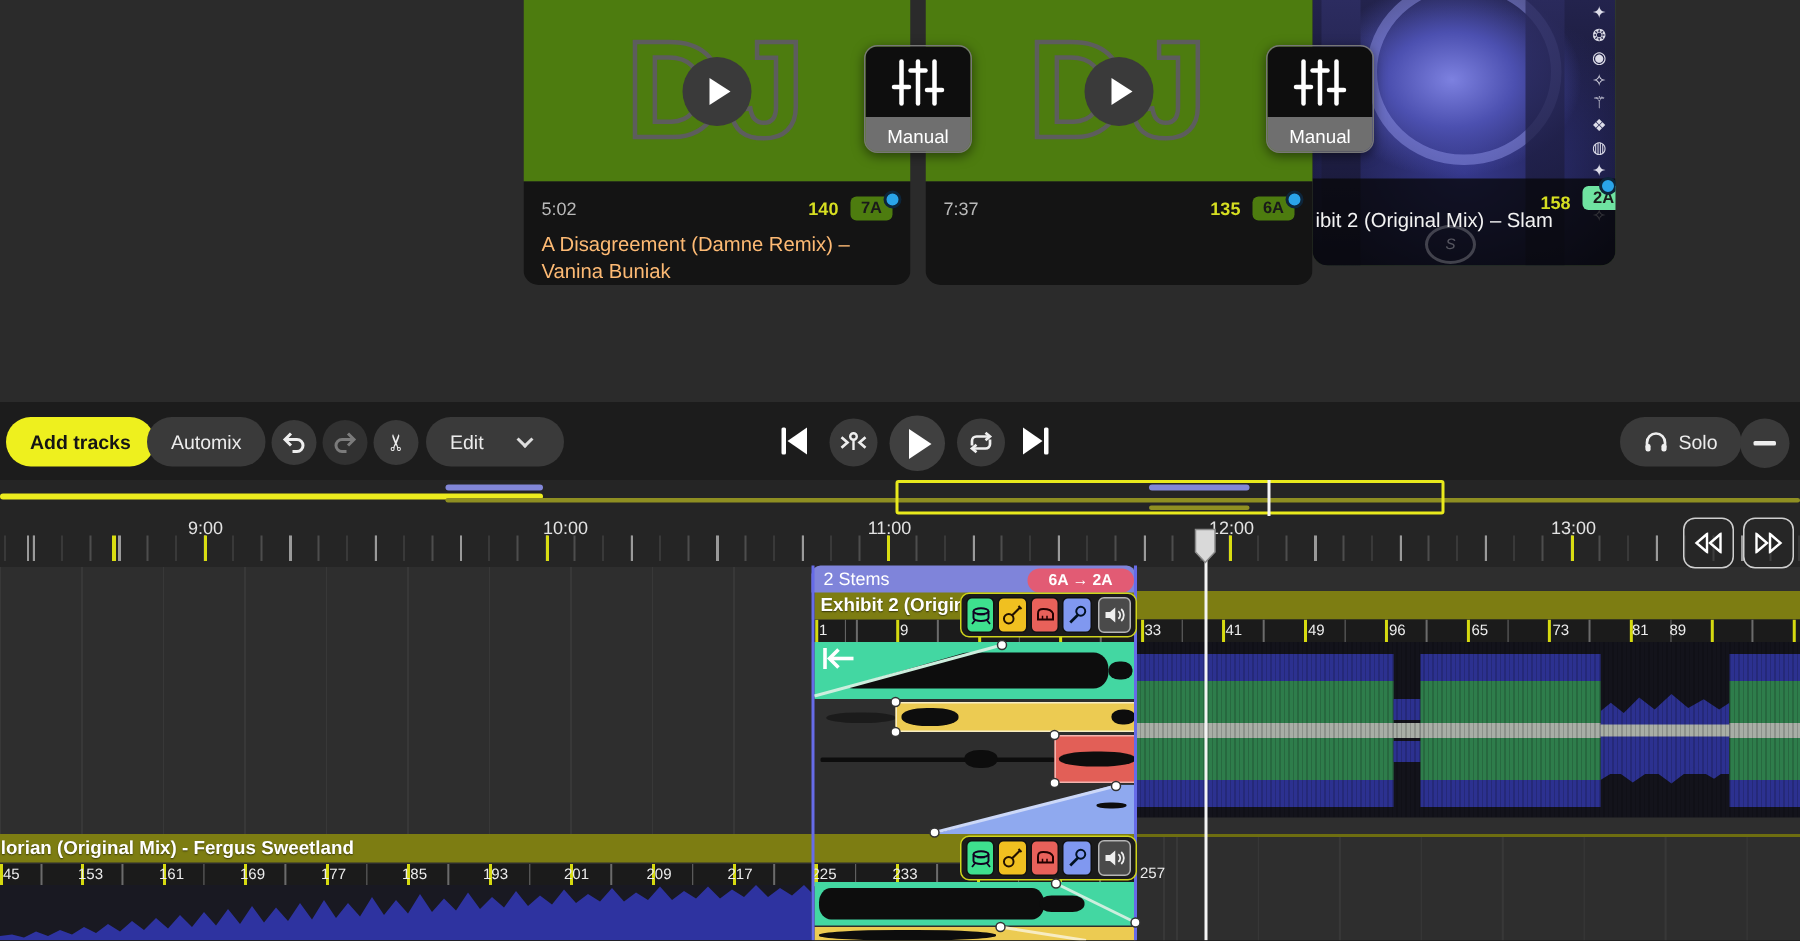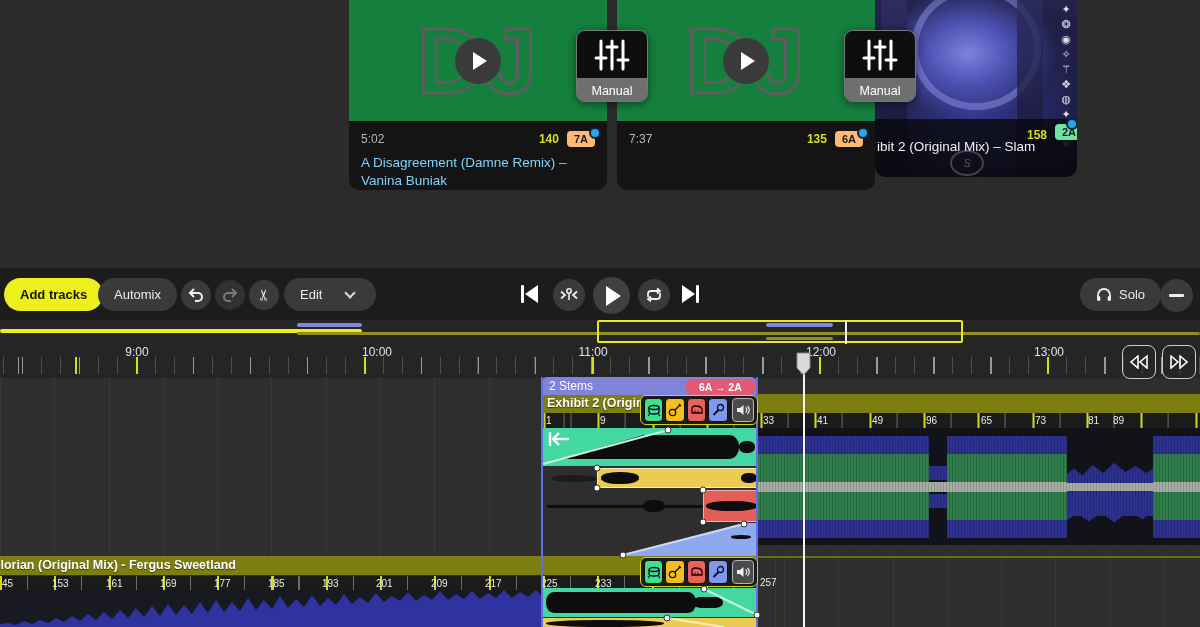--- a/index.html
+++ b/index.html
@@ -6,40 +6,40 @@
   html,body { background:#1a1a1a; }
   .screen {
     position:relative; width:1200px; height:627px; overflow:hidden;
     background:#2b2b2b; font-family:"Liberation Sans", sans-serif;
     -webkit-font-smoothing:antialiased;
   }
   .abs { position:absolute; }
 
   
   .track-card { position:absolute; top:0; border-radius:0 0 10px 10px; overflow:hidden; }
-  .card-art { position:relative; width:100%; background:#15803d; }
+  .card-art { position:relative; width:100%; background:#4d7c0f; }
   .dj-mark {
     position:absolute; left:50%; top:50%; transform:translate(-50%,-50%);
     font-size:92px; font-weight:bold; letter-spacing:2px; color:transparent;
     -webkit-text-stroke:3px #5d5d5d;
   }
   .play-circle {
     position:absolute; left:50%; top:50%; transform:translate(-50%,-50%);
     width:46px; height:46px; border-radius:50%; background:#3a3a3a;
     display:flex; align-items:center; justify-content:center;
   }
   .play-tri { width:0; height:0; border-left:14px solid #fff; border-top:9px solid transparent; border-bottom:9px solid transparent; margin-left:4px; }
   .card-info { position:relative; background:#141414; height:69px; padding:10px 12px 0 12px; }
   .info-row { display:flex; align-items:center; font-size:12px; color:#b9b9b9; }
   .bpm { margin-left:auto; color:#d6de21; font-weight:bold; }
   .key-badge { margin-left:8px; font-size:11px; font-weight:bold; color:#1a1a1a; border-radius:4px; padding:2px 7px; }
-  .key-pink { background:#fdba74; }
+  .key-pink { background:#4d7c0f; }
   .key-green { background:#6fe3a1; }
   .lock-dot { position:absolute; width:12px; height:12px; border-radius:50%; background:#2aa4e9; border:2px solid #0d253a; }
-  .card-title { margin-top:7px; font-size:13.5px; line-height:1.35; color:#7dd3fc; }
+  .card-title { margin-top:7px; font-size:13.5px; line-height:1.35; color:#fdba74; }
 
   .manual-btn {
     position:absolute; width:72px; height:72px; border-radius:9px; overflow:hidden;
     border:1px solid #777; box-shadow:0 2px 8px rgba(0,0,0,.5); z-index:6;
   }
   .manual-ico { height:47px; background:#0e0e0e; display:flex; align-items:center; justify-content:center; }
   .manual-lab { height:25px; background:#6f6f6f; color:#fff; font-size:12.5px; display:flex; align-items:center; justify-content:center; }
 
   
   .art3 {

